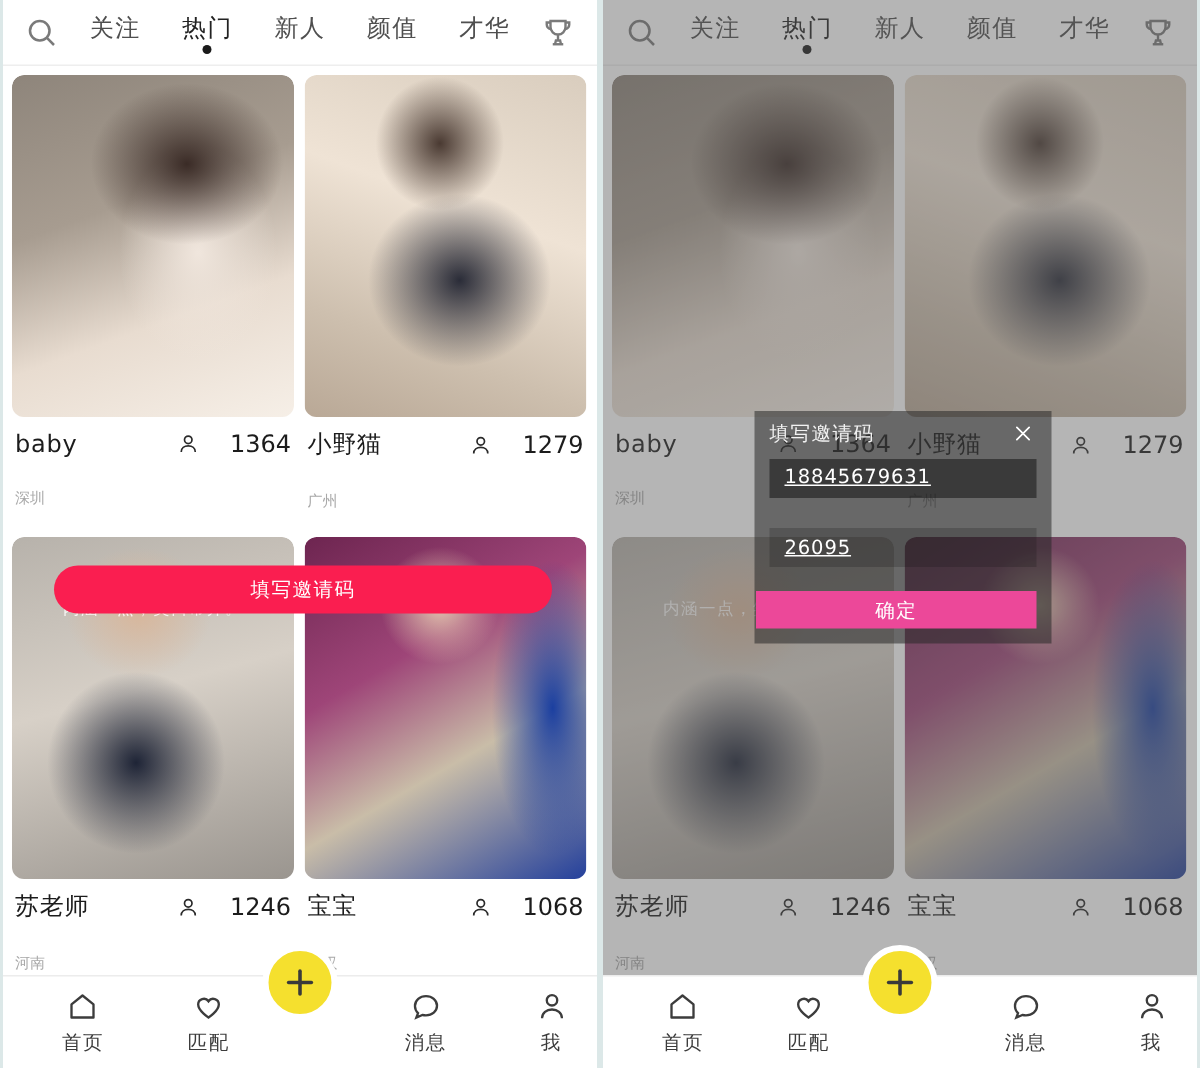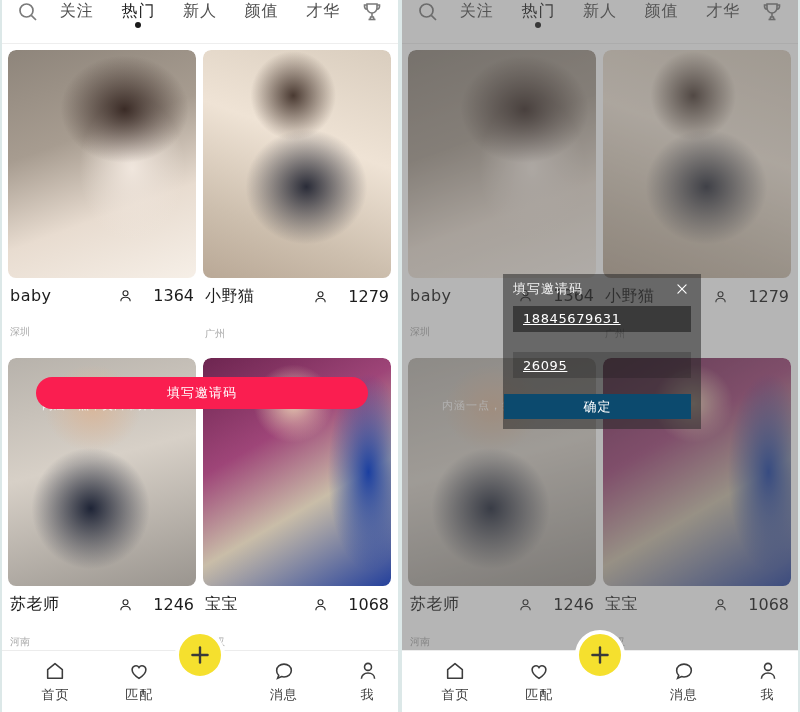--- a/index.html
+++ b/index.html
@@ -16,21 +16,21 @@
     background: #ffffff;
     overflow: hidden;
     border-left: 2px solid #dce8e8;
     border-right: 2px solid #dce8e8;
   }
 
   
   .topbar {
     position: relative;
     height: 44px;
-    display: flex; align-items: flex-start;
+    display: flex; align-items: center;
     padding: 0 14px;
     background: #ffffff;
     border-bottom: 1px solid #eeeeee;
   }
   .topbar .search-icon { width: 24px; height: 24px; flex: 0 0 24px; }
   .topbar .trophy-icon { width: 24px; height: 24px; flex: 0 0 24px; }
   .tabs {
     flex: 1; display: flex; align-items: center;
     justify-content: space-around;
     padding: 0 6px;
@@ -202,21 +202,21 @@
     font-size: 13px;
     color: #ffffff;
     letter-spacing: .6px;
     text-decoration: underline;
   }
   .modal-field.f1 { background: rgba(20,20,20,.55); margin-top: 2px; }
   .modal-field.f2 { background: rgba(20,20,20,.22); margin-top: 12px; }
   .modal-confirm {
     margin: 8px 10px 10px 1px;
     height: 28px;
-    background: #0c4a6e;
+    background: #ec4899;
     color: #ffffff;
     font-size: 13px;
     letter-spacing: 1px;
     display: flex; align-items: center; justify-content: center;
   }
 </style>
 </head>
 <body>
 
 <div class="screens">

